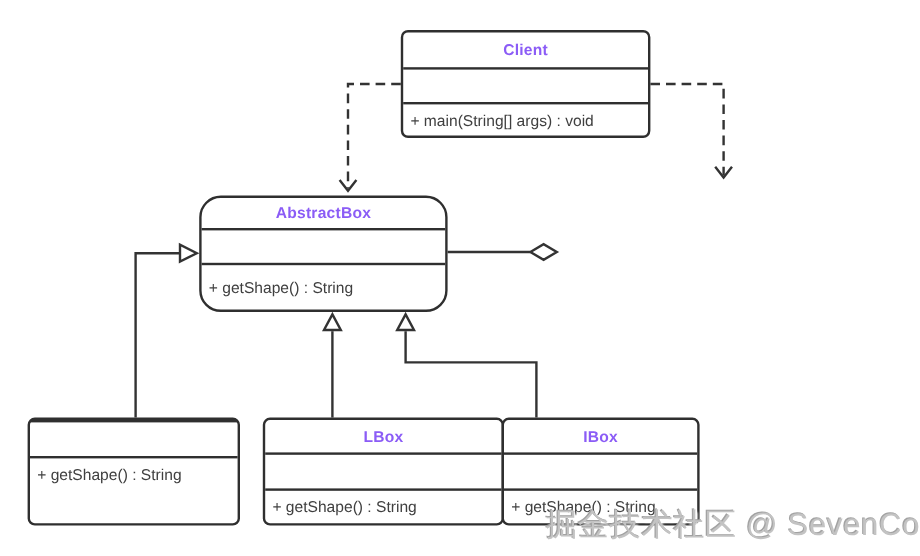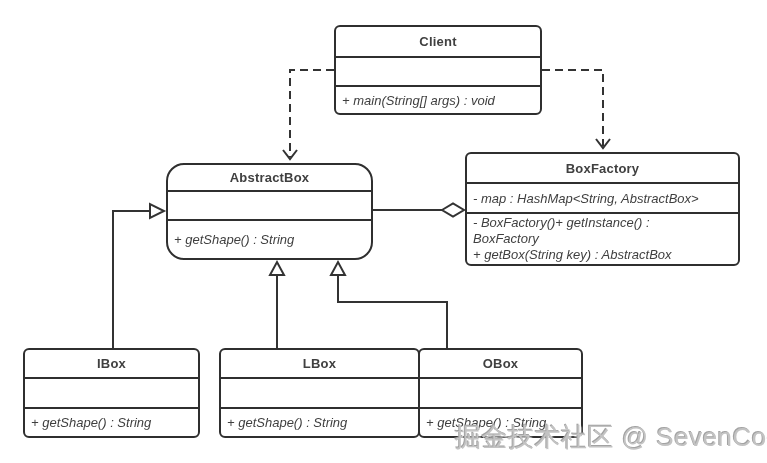--- a/index.html
+++ b/index.html
@@ -28,35 +28,34 @@
     border-radius: 6px;
     color: #3f3f3f;
     z-index: 2;
   }
   .cls .title {
     display: flex;
     align-items: center;
     justify-content: center;
     font-weight: 700;
     font-size: 13px;
-    color: #404040;
+    color: #8b5cf6;
     letter-spacing: 0.2px;
   }
   .cls .attrs, .cls .methods {
     border-top: 2px solid #2f2f2f;
     display: flex;
     flex-direction: column;
     justify-content: center;
     padding: 0 6px;
     font-size: 13px;
   }
   .cls .attr-line, .cls .method-line {
     line-height: 17px;
     white-space: normal;
-    font-style: italic;
   }
 
   
   .c-client   { left: 334px; top: 25px;  width: 208px; height: 90px; }
   .c-client .title   { height: 29px; }
   .c-client .attrs   { height: 29px; }
   .c-client .methods { height: 28px; }
 
   
   .c-abstract { left: 166px; top: 163px; width: 207px; height: 97px; border-radius: 18px; }
@@ -140,49 +139,38 @@
   </div>
 
   <div class="cls c-abstract">
     <div class="title">AbstractBox</div>
     <div class="attrs"></div>
     <div class="methods">
       <div class="method-line">+ getShape() : String</div>
     </div>
   </div>
 
-  <div class="cls c-factory">
-    <div class="title">BoxFactory</div>
-    <div class="attrs">
-      <div class="attr-line">- map : HashMap&lt;String, AbstractBox&gt;</div>
-    </div>
-    <div class="methods">
-      <div class="method-line">- BoxFactory()+ getInstance() : BoxFactory</div>
-      <div class="method-line">+ getBox(String key) : AbstractBox</div>
-    </div>
-  </div>
 
   <div class="cls c-ibox">
-    <div class="title">IBox</div>
     <div class="attrs"></div>
     <div class="methods">
       <div class="method-line">+ getShape() : String</div>
     </div>
   </div>
 
   <div class="cls c-lbox">
     <div class="title">LBox</div>
     <div class="attrs"></div>
     <div class="methods">
       <div class="method-line">+ getShape() : String</div>
     </div>
   </div>
 
   <div class="cls c-obox">
-    <div class="title">OBox</div>
+    <div class="title">IBox</div>
     <div class="attrs"></div>
     <div class="methods">
       <div class="method-line">+ getShape() : String</div>
     </div>
   </div>
 
   <div class="watermark">掘金技术社区 @ SevenCoding</div>
 
 </div>
 

